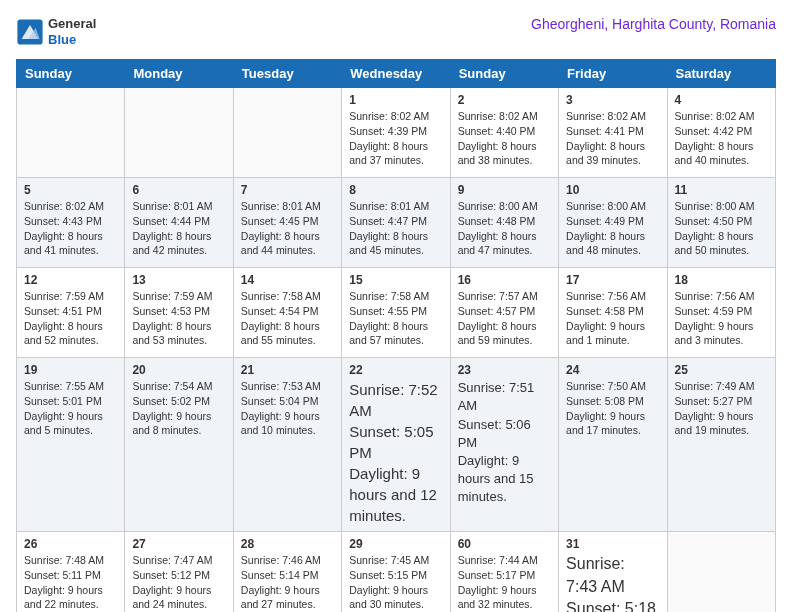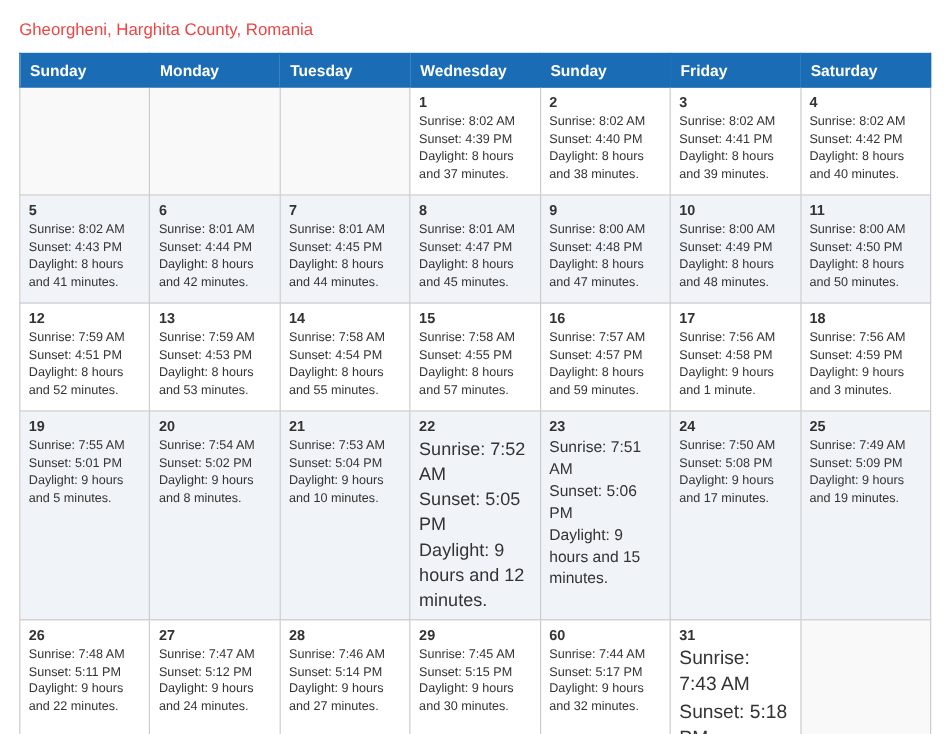--- a/index.html
+++ b/index.html
@@ -37,21 +37,21 @@
     .title-block {
       text-align: right;
     }
     .title-block h1 {
       font-size: 28px;
       color: #333;
       font-weight: normal;
     }
     .title-block h2 {
       font-size: 14px;
-      color: #ef4444;
+      color: #6d28d9;
       font-weight: normal;
     }
     .calendar {
       width: 100%;
       border-collapse: collapse;
       border: 1px solid #4c1d95;
     }
     .calendar th {
       background-color: #1a6db5;
       color: #fff;
@@ -79,20 +79,31 @@
       margin-bottom: 2px;
     }
     .row-alt td {
       background-color: #f0f4f8;
     }
   </style>
 </head>
 <body>
 
 <div class="header">
+  <div class="logo">
+    <svg class="logo-icon" viewBox="0 0 40 40">
+      <rect x="2" y="2" width="36" height="36" rx="4" fill="#1a6db5"></rect>
+      <polygon points="8,30 20,10 32,30" fill="white" opacity="0.85"></polygon>
+      <polygon points="18,30 28,14 34,30" fill="#a8c8f0" opacity="0.7"></polygon>
+    </svg>
+    <div class="logo-text">
+      <span>General</span>
+      <span>Blue</span>
+    </div>
+  </div>
   <div class="title-block">
     <h2>Gheorgheni, Harghita County, Romania</h2>
   </div>
 </div>
 
 <table class="calendar">
   <thead>
     <tr>
     <th>Sunday</th>
         <th>Monday</th>
@@ -180,21 +191,21 @@
         <td><span class="day-num">22</span><span style="white-space: pre-line; font-size: 15px; line-height: 1.4;">Sunrise: 7:52 AM
 Sunset: 5:05 PM
 Daylight: 9 hours and 12 minutes.</span></td>
         <td><span class="day-num">23</span><span style="white-space: pre-line; font-size: 13px; line-height: 1.4;">Sunrise: 7:51 AM
 Sunset: 5:06 PM
 Daylight: 9 hours and 15 minutes.</span></td>
         <td><span class="day-num">24</span><span style="white-space: pre-line; font-size: 10.5px; line-height: 1.4;">Sunrise: 7:50 AM
 Sunset: 5:08 PM
 Daylight: 9 hours and 17 minutes.</span></td>
         <td><span class="day-num">25</span><span style="white-space: pre-line; font-size: 10.5px; line-height: 1.4;">Sunrise: 7:49 AM
-Sunset: 5:09 PM
+Sunset: 5:27 PM
 Daylight: 9 hours and 19 minutes.</span></td>
       </tr>
       <tr>
         <td><span class="day-num">26</span><span style="white-space: pre-line; font-size: 10.5px; line-height: 1.4;">Sunrise: 7:48 AM
 Sunset: 5:11 PM
 Daylight: 9 hours and 22 minutes.</span></td>
         <td><span class="day-num">27</span><span style="white-space: pre-line; font-size: 10.5px; line-height: 1.4;">Sunrise: 7:47 AM
 Sunset: 5:12 PM
 Daylight: 9 hours and 24 minutes.</span></td>
         <td><span class="day-num">28</span><span style="white-space: pre-line; font-size: 10.5px; line-height: 1.4;">Sunrise: 7:46 AM

